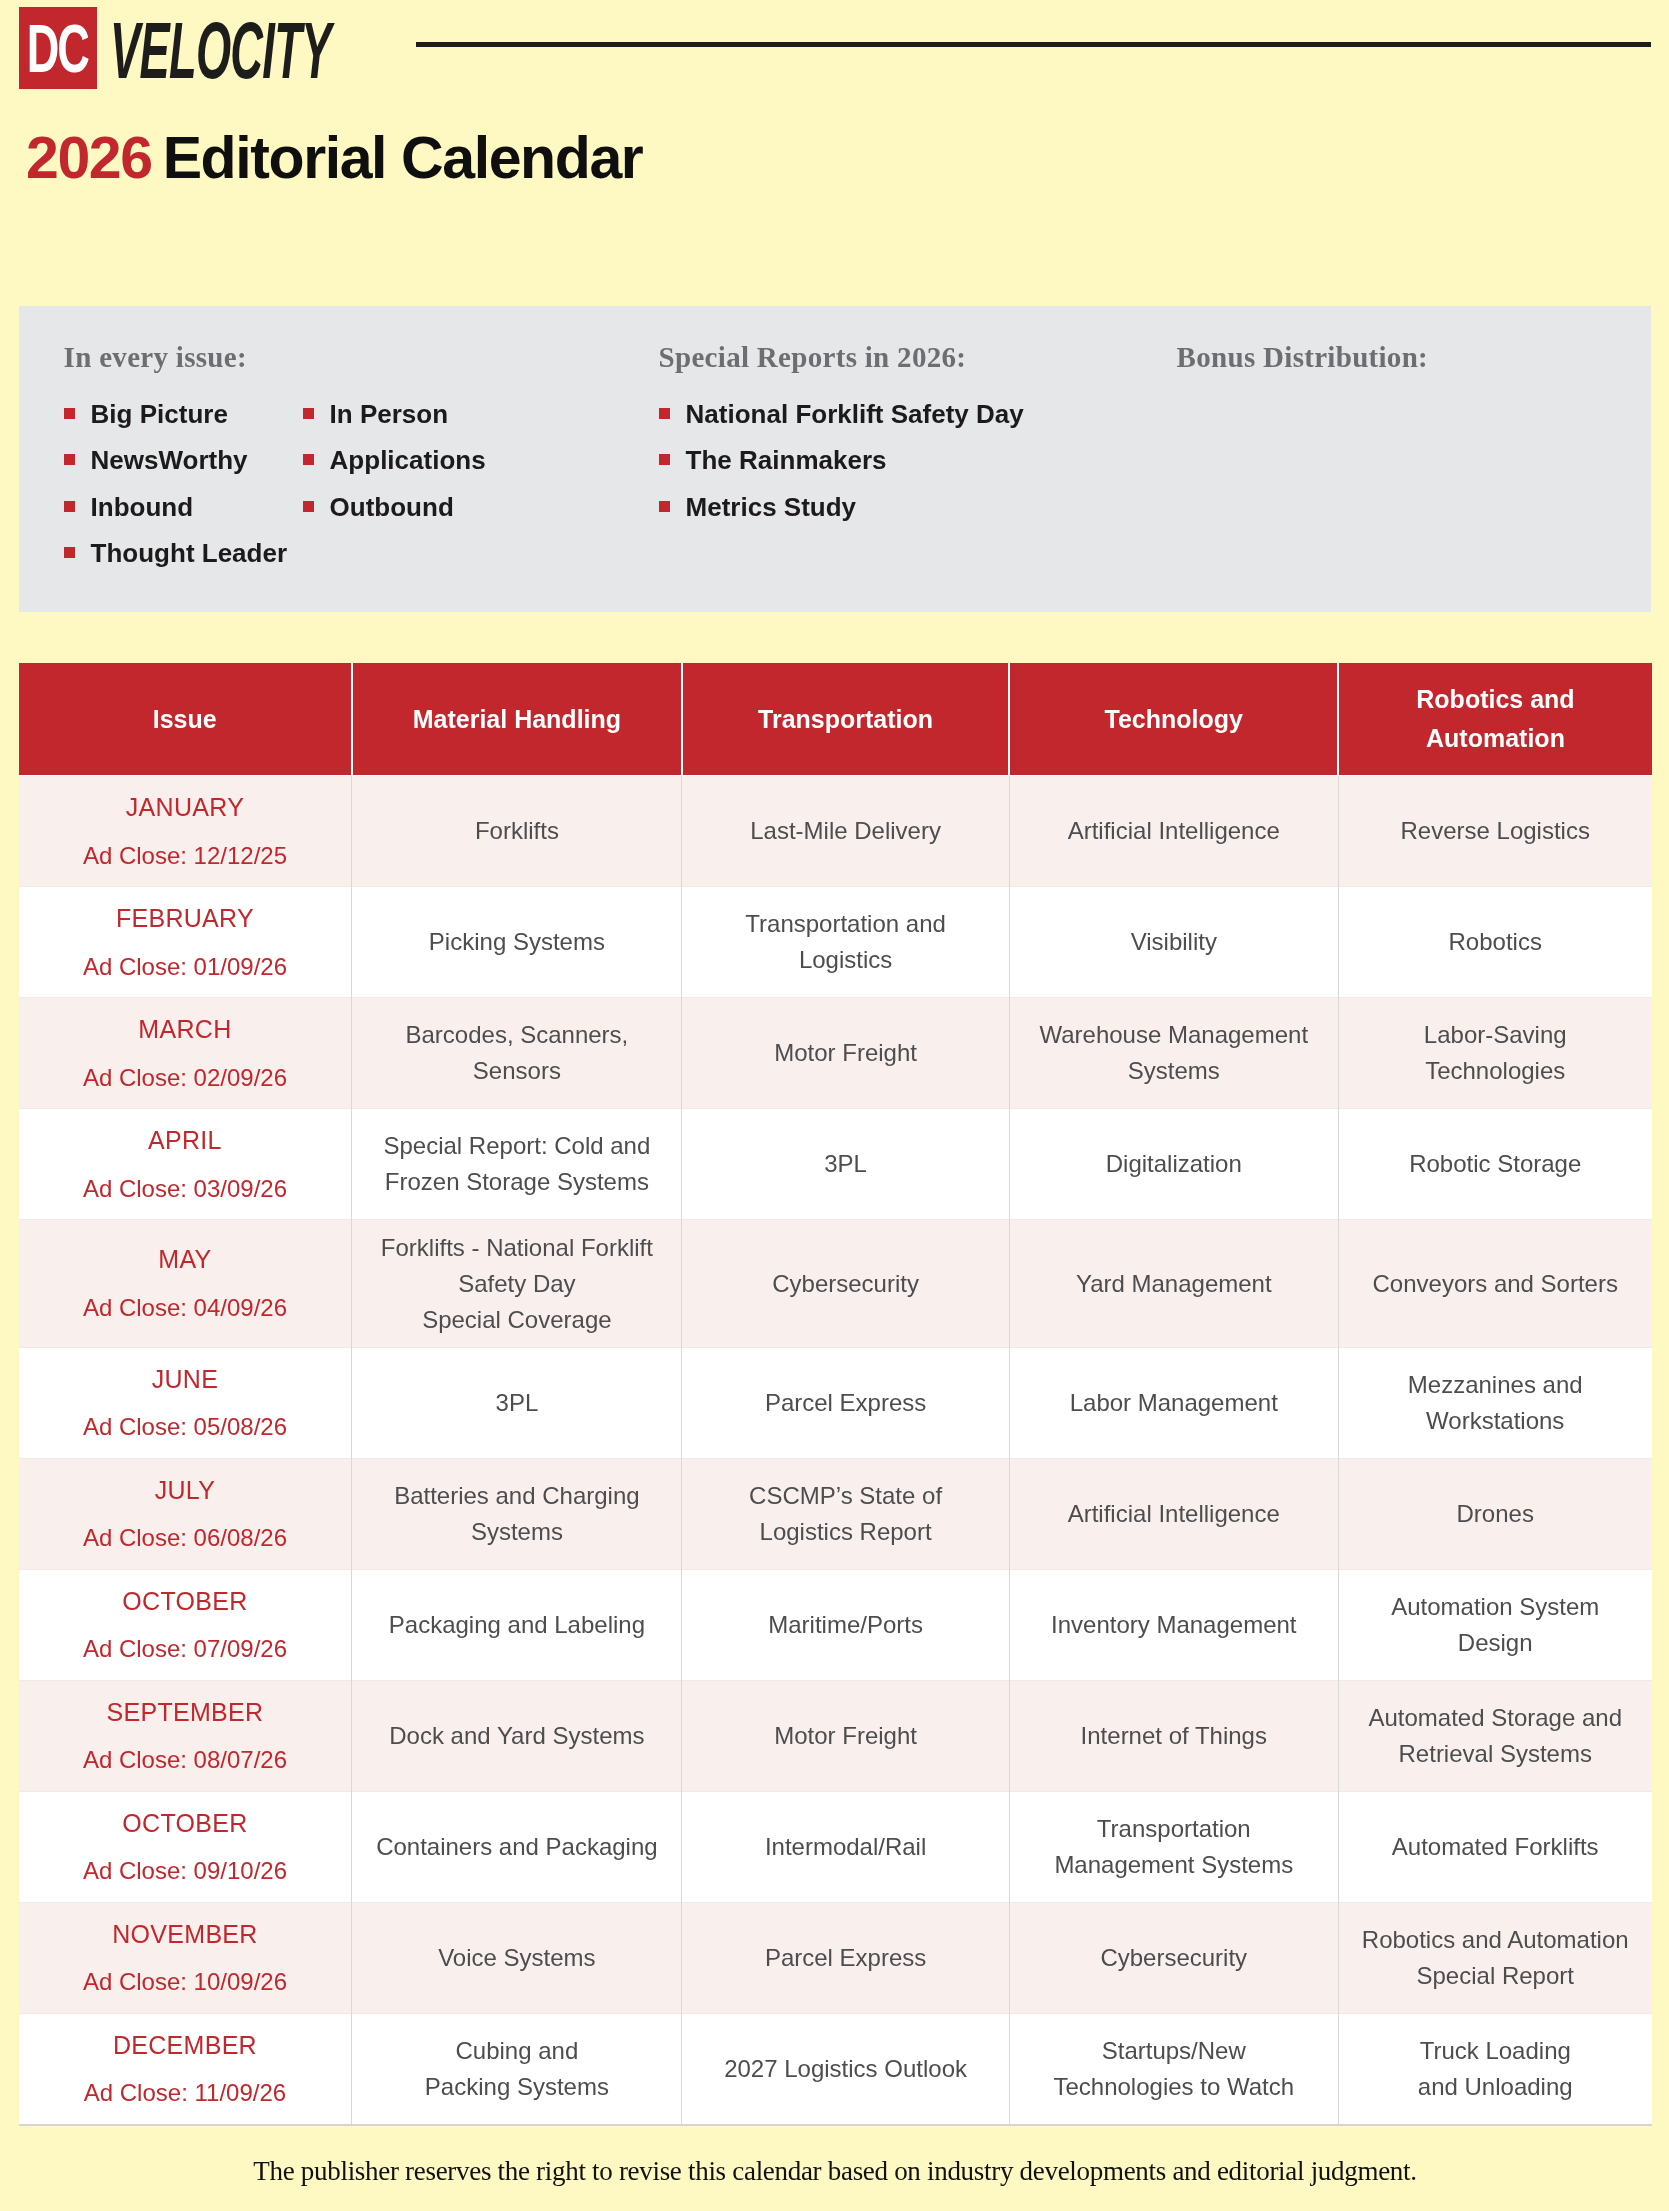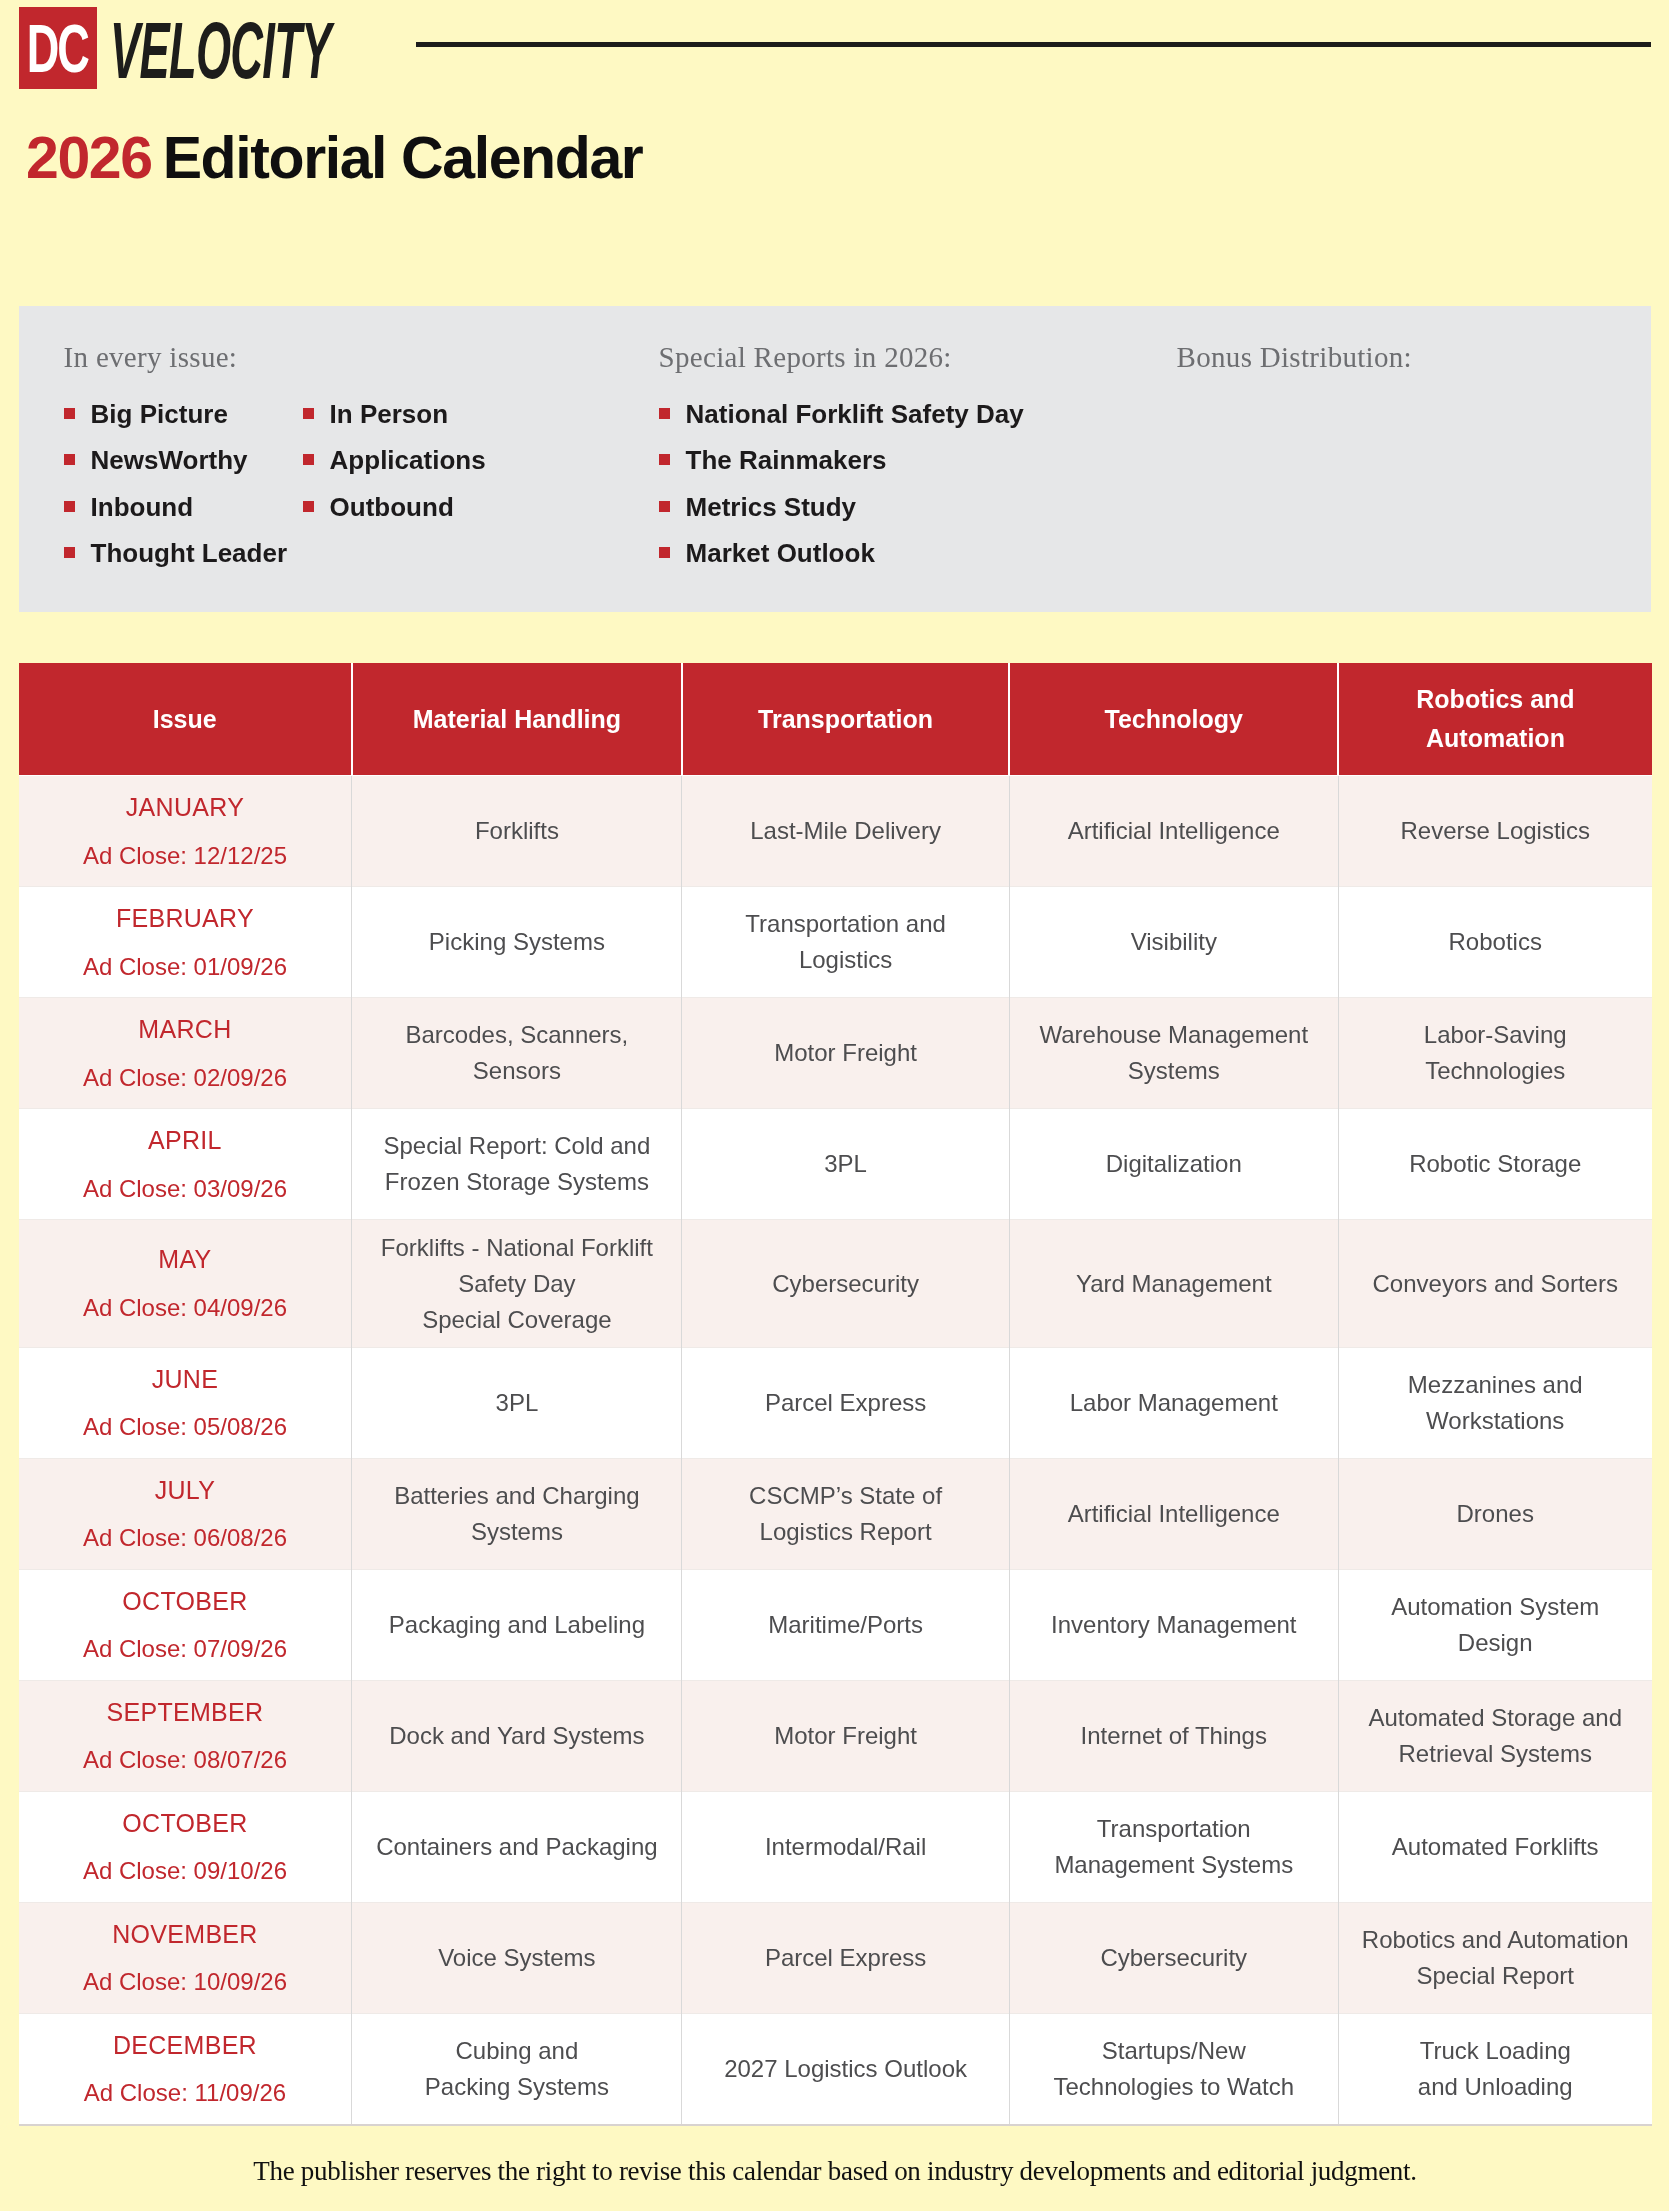--- a/index.html
+++ b/index.html
@@ -43,21 +43,21 @@
 
   
   .info-box{
     margin:116px 18.6px 0 18.6px;height:306px;background:var(--info-bg);
     display:flex;padding:35px 0 0 45px;
   }
   .info-col1{width:595px;}
   .info-col2{width:518px;}
   .info-col3{width:464px;}
   .info-heading{
-    font-family:"Liberation Serif", serif;font-size:29px;font-weight:400;
+    font-family:"Liberation Serif", serif;font-size:29px;font-weight:700;
     color:var(--heading-gray);margin:0 0 22px 0;letter-spacing:0.3px;
   }
   .info-list{list-style:none;margin:0;padding:0;}
   .info-list li{
     display:flex;margin-bottom:9.3px;font-size:26px;font-weight:700;color:#1c1a1b;
     line-height:1.43;
   }
   .li-text{white-space:pre-line;}
   .bullet{width:11px;height:11px;background:var(--red);flex:none;margin-right:16px;margin-top:12px;}
   .in-every-cols{display:flex;}
@@ -153,24 +153,20 @@
             <span class="li-text">National Forklift Safety Day</span>
           </li>
           <li>
             <span class="bullet"></span>
             <span class="li-text">The Rainmakers</span>
           </li>
           <li>
             <span class="bullet"></span>
             <span class="li-text">Metrics Study</span>
           </li>
-          <li>
-            <span class="bullet"></span>
-            <span class="li-text">Market Outlook</span>
-          </li>
         </ul>
     </div>
     <div class="info-col3">
       <h2 class="info-heading">Bonus Distribution:</h2>
     </div>
   </section>
 
   <table class="calendar-table">
     <colgroup>
       <col style="width:333px">

